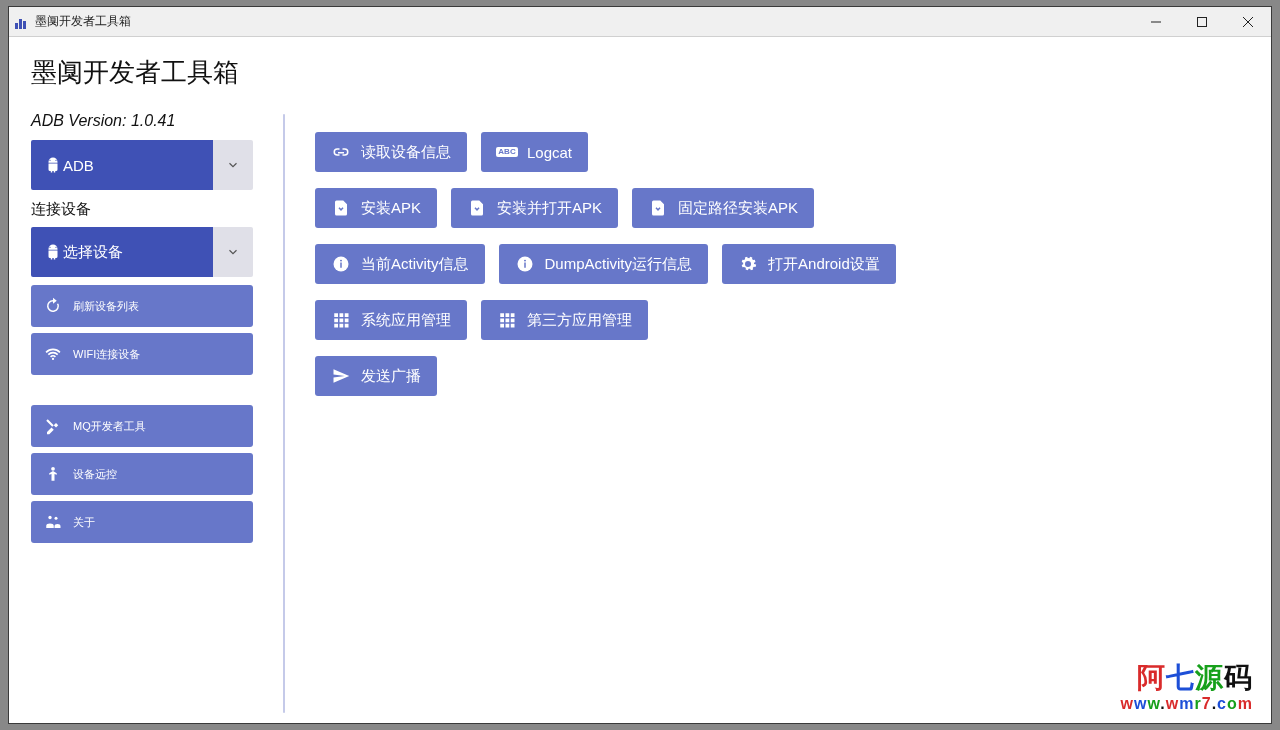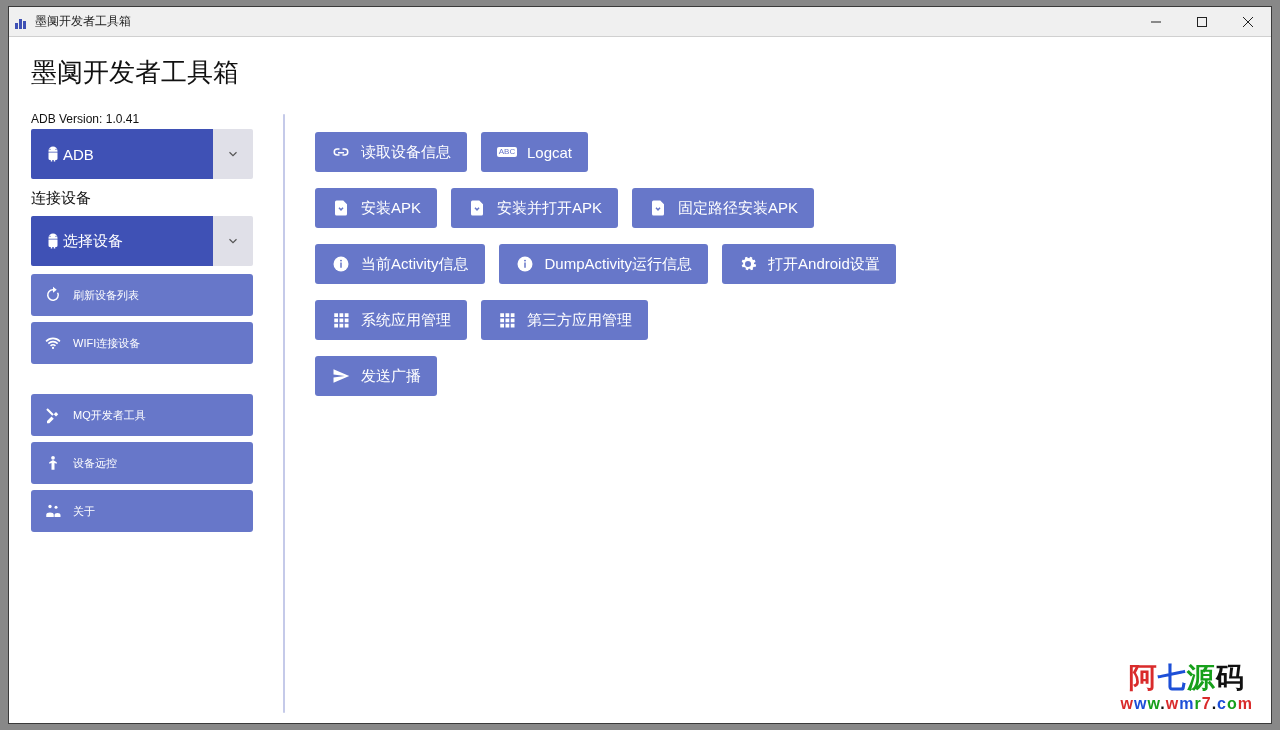--- a/index.html
+++ b/index.html
@@ -29,21 +29,21 @@
   .content { flex: 1; display: flex; flex-direction: column; padding: 0 22px 10px 22px; position: relative; }
   .header { padding: 18px 0 22px 0; display: flex; align-items: baseline; gap: 14px; }
   .header h1 { font-size: 26px; font-weight: 400; color: #111; }
   .header .ver { font-size: 26px; font-weight: 400; color: #111; }
 
   .body { flex: 1; display: flex; gap: 30px; }
   .sidebar { width: 222px; display: flex; flex-direction: column; }
   .divider { width: 2px; background: #c5cae9; border-radius: 1px; margin-top: 2px; }
   .main { flex: 1; padding-top: 20px; }
 
-  .adb-line { font-size: 12px; color: #111; margin-bottom: 3px; }
+  .adb-line { font-size: 16px; color: #111; margin-bottom: 10px; font-style: italic; }
 
   .combo {
     display: flex; height: 50px; margin-bottom: 8px;
   }
   .combo-main {
     flex: 1; background: #3f51b5; color: #fff; display: flex; align-items: center;
     padding-left: 12px; gap: 0; font-size: 15px; border-radius: 2px 0 0 2px;
   }
   .combo-drop {
     width: 40px; background: #e0e0e8; display: flex; align-items: center; justify-content: center;
@@ -65,23 +65,23 @@
   .combo-main .ic { width: 20px; height: 20px; display: flex; align-items: center; justify-content: center; }
   .combo-main svg { width: 18px; height: 18px; fill: #fff; }
 
   .btn-row { display: flex; flex-wrap: wrap; gap: 14px; margin-bottom: 16px; }
   .act-btn {
     height: 40px; background: #6777c9; color: #fff; display: inline-flex; align-items: center;
     padding: 0 16px; gap: 10px; font-size: 15px; border-radius: 3px; cursor: pointer;
   }
   .act-btn .ic { width: 20px; height: 20px; display: flex; align-items: center; justify-content: center; }
   .act-btn svg { width: 18px; height: 18px; fill: #fff; }
-  .abc-badge { background:#fff; color:#6777c9; font-size:8px; font-weight:400; padding:1px 2px; border-radius:2px; line-height:1; }
-
-  .watermark { position: absolute; right: 18px; bottom: 10px; text-align: center; font-family: "Comic Sans MS", cursive; font-weight: 700; }
+  .abc-badge { background:#fff; color:#6777c9; font-size:8px; font-weight:700; padding:1px 2px; border-radius:2px; line-height:1; }
+
+  .watermark { position: absolute; right: 18px; bottom: 10px; text-align: right; font-family: "Comic Sans MS", cursive; font-weight: 700; }
   .wm-top { font-size: 28px; letter-spacing: 1px; }
   .wm-top .r1{color:#d92b2b;} .wm-top .g1{color:#17a01b;} .wm-top .b1{color:#1d4fd7;} .wm-top .k1{color:#111;}
   .wm-bot { font-size: 16px; letter-spacing: 1px; margin-top: -2px;}
   .wm-bot .r1{color:#d92b2b;} .wm-bot .b1{color:#1d4fd7;} .wm-bot .g1{color:#17a01b;} .wm-bot .k1{color:#111;}
 </style>
 </head>
 <body>
 
 <div class="window">
   <div class="titlebar">

